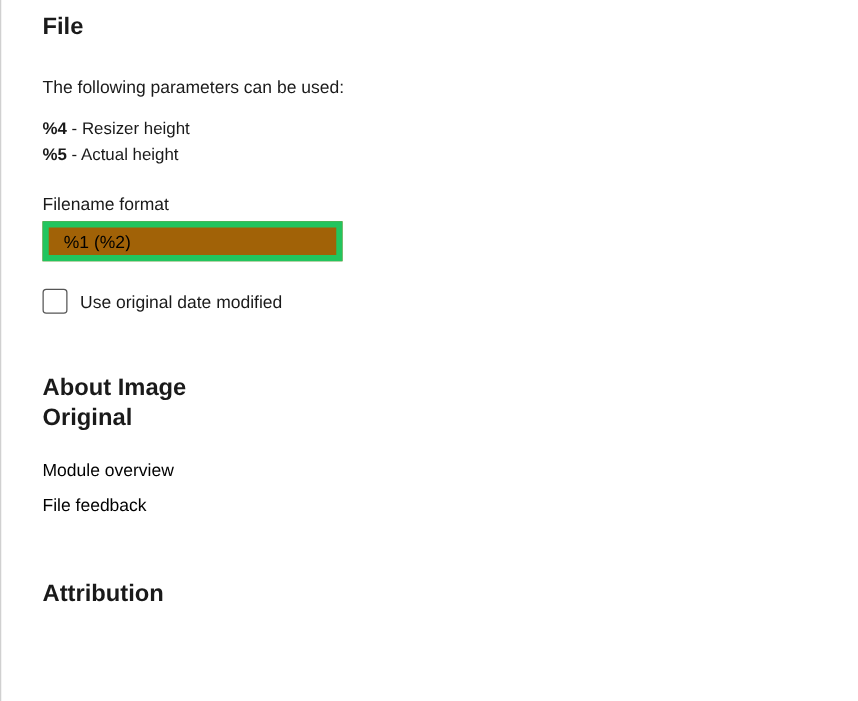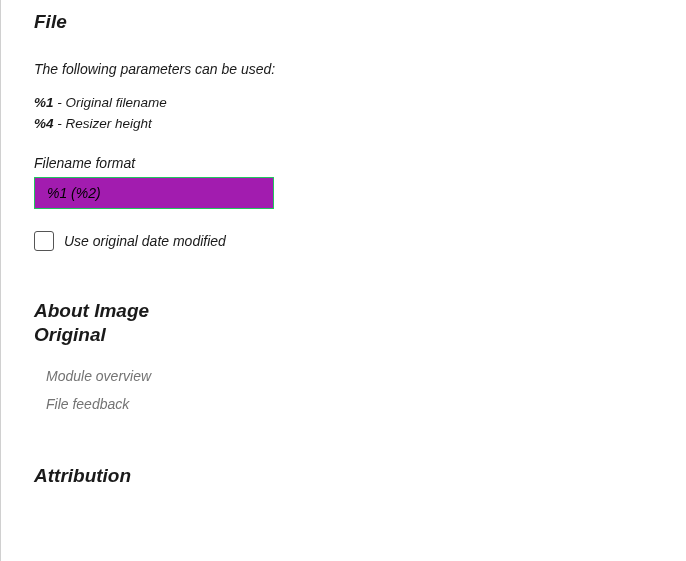--- a/index.html
+++ b/index.html
@@ -1,19 +1,18 @@
 <!DOCTYPE html>
 <html><head>
   <meta charset="utf-8">
   <style>
     * {
       margin: 0;
       padding: 0;
       box-sizing: border-box;
-      font-style: italic;
     }
     body {
       font-family: "Segoe UI", -apple-system, BlinkMacSystemFont, sans-serif;
       font-size: 14px;
       color: #1a1a1a;
       background: #ffffff;
       width: 686px;
       height: 561px;
       padding-left: 33px;
       padding-top: 10px;
@@ -40,25 +39,25 @@
     .param-code {
       font-weight: 700;
     }
     .field-label {
       margin-bottom: 6px;
       display: block;
     }
     .text-input {
       width: 240px;
       height: 32px;
-      border: 1px solid #22c55e;
+      border: 5px solid #22c55e;
       padding: 4px 12px;
       font-family: inherit;
       font-size: 14px;
-      background: #a21caf;
+      background: #a16207;
       display: block;
       margin-bottom: 22px;
       border-radius: 0;
     }
     .checkbox-row {
       display: flex;
       align-items: center;
       gap: 10px;
       margin-bottom: 48px;
       text-align: right;
@@ -69,41 +68,40 @@
       border: 1.5px solid #555555;
       border-radius: 3px;
       background: #ffffff;
       cursor: pointer;
       flex-shrink: 0;
     }
     .checkbox-label {
       cursor: pointer;
     }
     .link {
-      color: #737373;
+      color: #000000;
       text-decoration: none;
       display: inline-block;
       margin-bottom: 12px;
       cursor: pointer;
-      margin-left: 12px;
     }
     .links-section {
       margin-bottom: 40px;
     }
   </style>
 </head>
 <body>
 
 <h2 class="section-heading">File</h2>
 
 <p class="intro-text">The following parameters can be used:</p>
 
 <div class="param-list">
-  <div class="param-item"><span class="param-code">%1</span> - <span>Original filename</span></div>
   <div class="param-item"><span class="param-code">%4</span> - <span>Resizer height</span></div>
+  <div class="param-item"><span class="param-code">%5</span> - <span>Actual height</span></div>
 </div>
 
 <label class="field-label">Filename format</label>
 <input type="text" class="text-input" value="%1 (%2)" style="">
 
 <div class="checkbox-row">
   <div class="checkbox"></div>
   <span class="checkbox-label">Use original date modified</span>
 </div>
 

